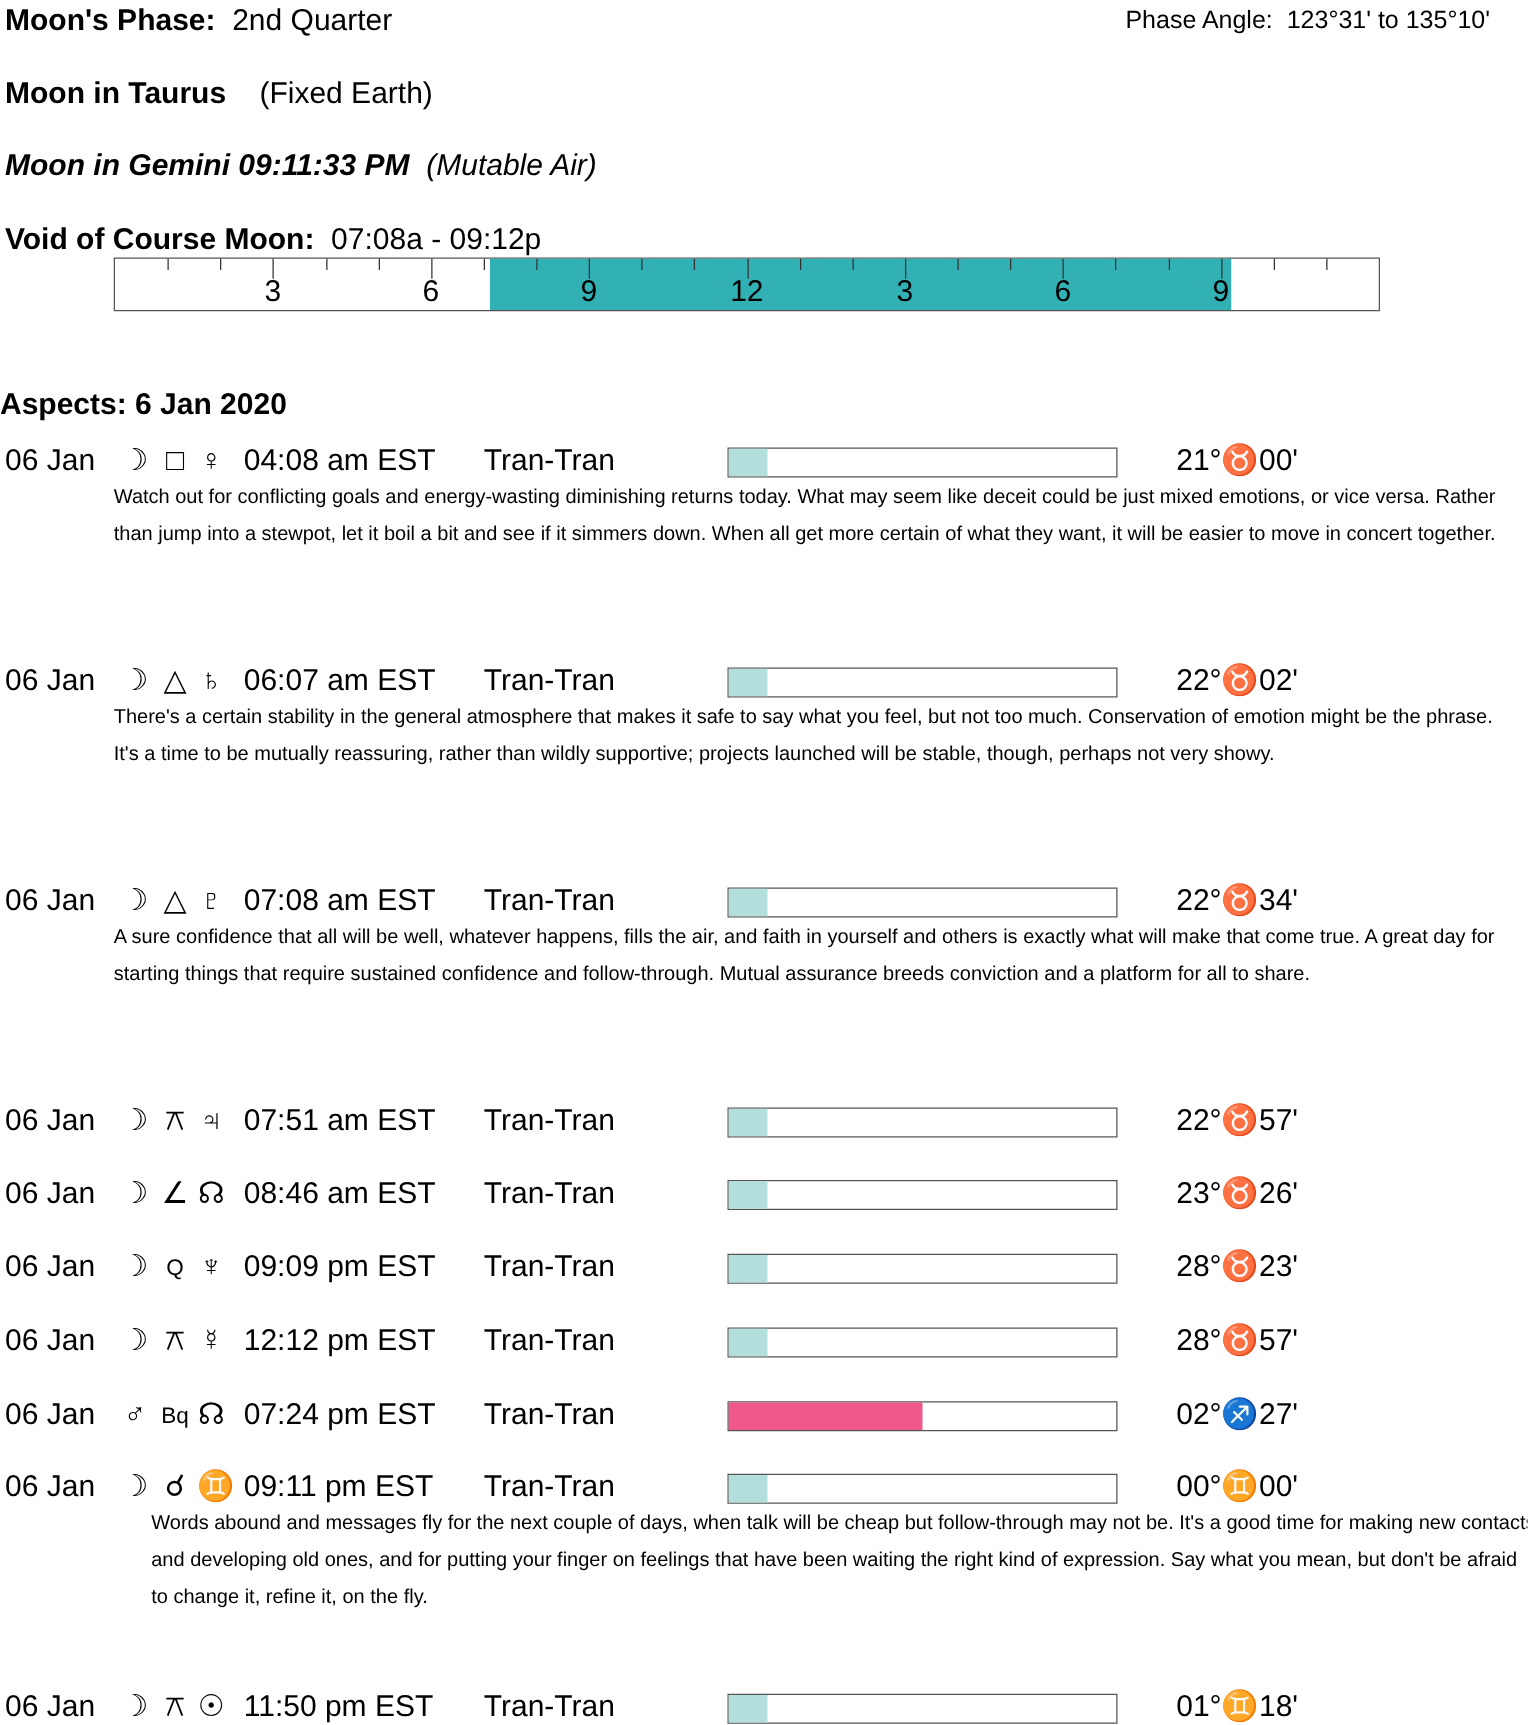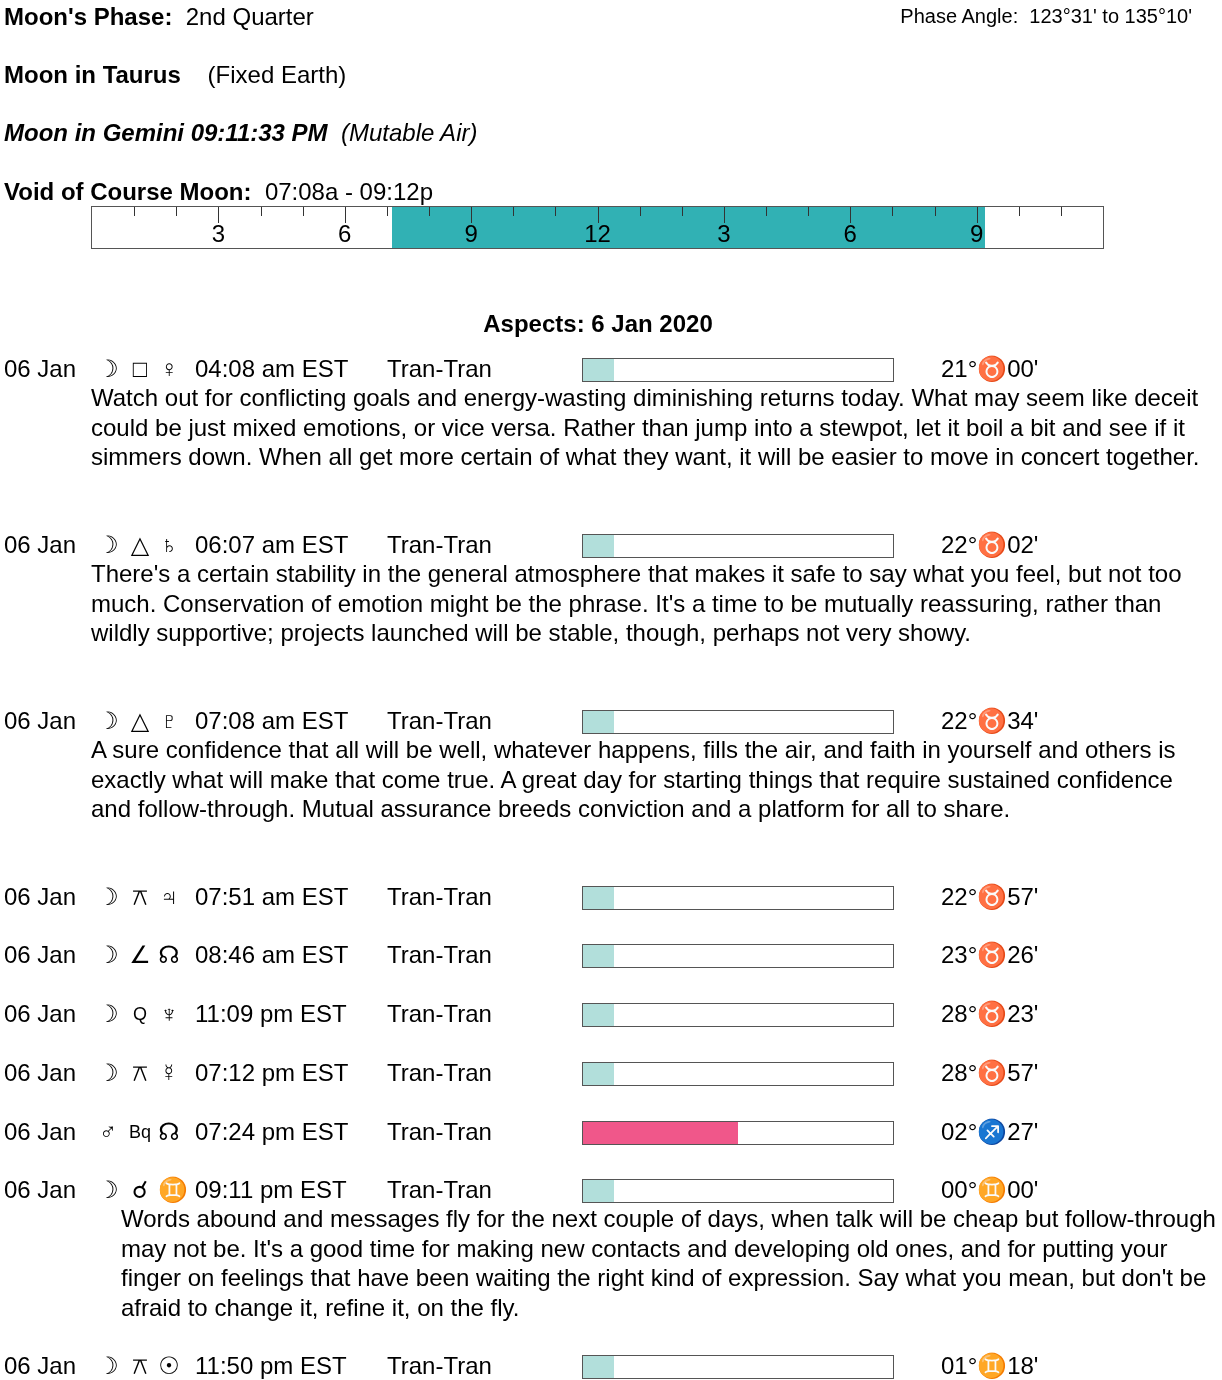--- a/index.html
+++ b/index.html
@@ -10,36 +10,36 @@
   .hdr { font-size:24px; line-height:28px; }
   .phase-angle { font-size:20px; line-height:24px; }
 
   
   #timeline { position:absolute; left:91px; top:206px; width:1013px; height:43px;
               border:1px solid #555; box-sizing:border-box; background:#fff; }
   #timeline .fill { position:absolute; top:0; bottom:0; background:#31b1b4; }
   #timeline .tick { position:absolute; top:0; width:1px; background:#333; }
   #timeline .lbl { position:absolute; top:13px; font-size:24px; line-height:28px; transform:translateX(-50%); }
 
-  .title { left:0; width:1196px; text-align:center; top:310px; font-size:24px; font-weight:bold; line-height:28px; }
+  .title { left:0; width:1196px; top:310px; font-size:24px; font-weight:bold; line-height:28px; }
 
   .row { position:absolute; left:0; width:1130px; height:30px; font-size:24px; line-height:30px; }
   .row span { position:absolute; top:0; white-space:nowrap; }
   .row .date { left:4px; }
   .row .g1 { left:97px; width:22px; text-align:center; }
   .row .asp { left:128px; width:24px; text-align:center; }
   .row .g2 { left:158px; width:22px; text-align:center; }
   .row .time { left:195px; }
   .row .kind { left:387px; }
   .row .bar { left:582px; top:4px; width:312px; height:24px; border:1px solid #555; box-sizing:border-box; background:#fff; }
   .row .bar i { position:absolute; left:0; top:0; bottom:0; display:block; }
   .row .pos { left:941px; }
   .small-glyph { font-size:18px; }
 
-  .desc { position:absolute; left:91px; width:1110px; font-size:24px; line-height:29.5px; white-space:normal; }
+  .desc { position:absolute; left:91px; width:1110px; font-size:16px; line-height:29.5px; white-space:normal; }
 </style>
 </head>
 <body>
 
 <div class="abs hdr" style="left:4px; top:3px;">
   <span class="b">Moon's Phase:</span>&nbsp;
   <span>2nd Quarter</span>
 </div>
 <div class="abs phase-angle" style="right:30px; top:4px;margin-left:20px;">
   <span>Phase Angle:</span>&nbsp;
@@ -156,33 +156,33 @@
       <span class="bar">
         <i style="width: 10%; background: rgb(178, 223, 219);"></i>
       </span>
       <span class="pos">23°♉26'</span>
     </div>
     <div class="row" style="top: 999px;">
       <span class="date">06 Jan</span>
       <span class="g1">☽</span>
       <span class="asp small-glyph">Q</span>
       <span class="g2">♆</span>
-      <span class="time">11:09 pm EST</span>
+      <span class="time">09:09 pm EST</span>
       <span class="kind">Tran-Tran</span>
       <span class="bar">
         <i style="width: 10%; background: rgb(178, 223, 219);"></i>
       </span>
       <span class="pos">28°♉23'</span>
     </div>
     <div class="row" style="top: 1058px;">
       <span class="date">06 Jan</span>
       <span class="g1">☽</span>
       <span class="asp">⚻</span>
       <span class="g2">☿</span>
-      <span class="time">07:12 pm EST</span>
+      <span class="time">12:12 pm EST</span>
       <span class="kind">Tran-Tran</span>
       <span class="bar">
         <i style="width: 10%; background: rgb(178, 223, 219);"></i>
       </span>
       <span class="pos">28°♉57'</span>
     </div>
     <div class="row" style="top: 1117px;">
       <span class="date">06 Jan</span>
       <span class="g1">♂</span>
       <span class="asp small-glyph">Bq</span>

